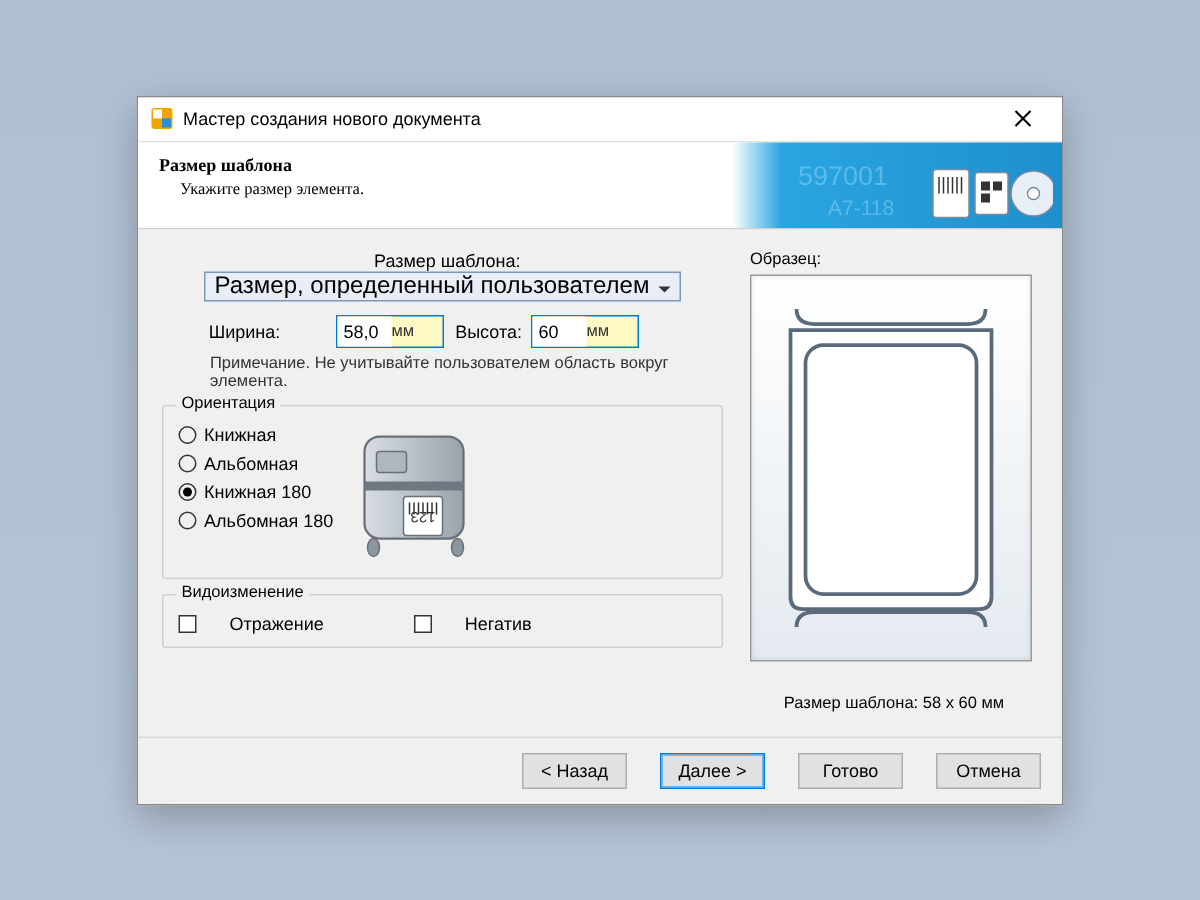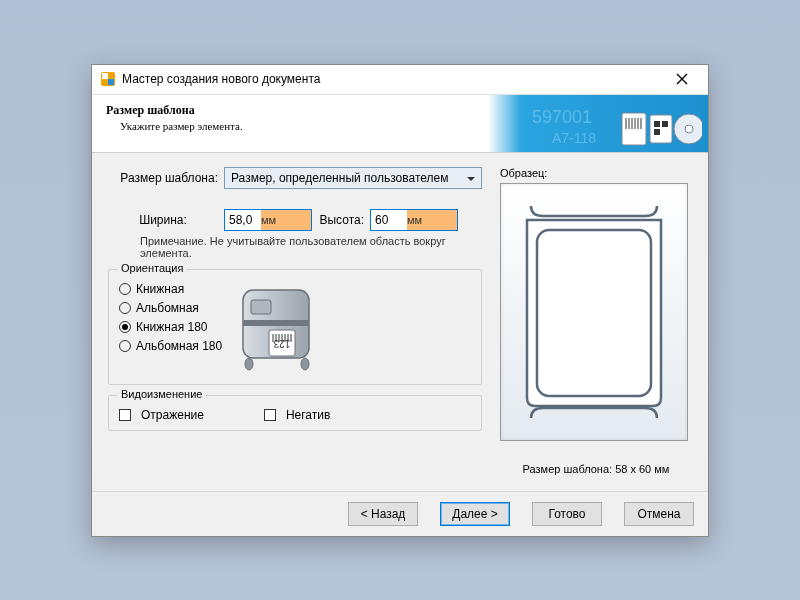--- a/index.html
+++ b/index.html
@@ -51,56 +51,56 @@
 .banner-right svg { position: absolute; right: 6px; top: 6px; }
 .body {
   background: #f0f0f0;
   padding: 14px 16px 12px 16px;
   min-height: 338px;
   display: flex;
   gap: 18px;
 }
 .col-left { flex: 1; }
 .col-right { width: 192px; }
-.row { display: flex; align-items: center; margin-bottom: 20px; }
+.row { display: flex; align-items: center; margin-bottom: 9px; flex-direction: column; }
 .label-r { width: 116px; text-align: right; padding-right: 6px; }
 .select {
   flex: 1; height: 22px;
   background: #e8eef5;
   border: 1px solid #7a9ab8;
   padding: 0 20px 0 6px;
-  font-size: 12px;
+  font-size: 16px;
   position: relative;
   display: flex; align-items: center;
 }
 .select::after {
   content: ""; position: absolute; right: 6px; top: 9px;
   border: 4px solid transparent; border-top-color: #333;
 }
 .dim-row { display: flex; align-items: center; margin-bottom: 4px; margin-left: 0; }
 .dim-row .lab { width: 116px; text-align: center; padding-right: 6px; }
 .dim-input {
   display: flex; align-items: center;
   border: 1px solid #0078d7;
-  height: 22px; background: #fdba74; width: 88px;
+  height: 22px; background: #fef9c3; width: 72px;
 }
 .dim-input input { border: none; width: 36px; height: 20px; padding: 0 4px; font-size: 12px; outline: none; }
 .dim-input .unit { font-size: 11px; color: #333; padding-right: 4px; }
 .dim-row .lab2 { width: 58px; text-align: right; padding-right: 6px; }
 .note { font-size: 11px; color: #333; margin: 4px 0 10px 32px; width: 310px; }
 .fieldset { border: 1px solid #cfcfcf; border-radius: 2px; padding: 10px 10px 8px 10px; margin-bottom: 10px; position: relative; }
 .fieldset .legend { position: absolute; top: -8px; left: 8px; background: #f0f0f0; padding: 0 4px; font-size: 11px; }
 .orient-body { display: flex; }
 .radios { display: flex; flex-direction: column; gap: 5px; padding-top: 2px; }
 .radio-item { display: flex; align-items: center; gap: 5px; cursor: pointer; }
 .radio-item .circ { width: 12px; height: 12px; border: 1px solid #333; border-radius: 50%; display: flex; align-items: center; justify-content: center; }
 .radio-item.sel .circ::after { content: ""; width: 6px; height: 6px; background: #000; border-radius: 50%; }
 .printer-box { width: 110px; height: 96px; display: flex; align-items: center; justify-content: center; }
 .checks { display: flex; gap: 60px; padding-top: 2px; }
-.check-item { display: flex; align-items: center; gap: 10px; cursor: pointer; }
+.check-item { display: flex; align-items: center; gap: 22px; cursor: pointer; }
 .check-item .box { width: 12px; height: 12px; border: 1px solid #333; background: #fff; }
 .col-right .sample-label { font-size: 11px; margin-bottom: 4px; }
 .preview {
   width: 188px; height: 258px;
   border: 1px solid #999;
   background: linear-gradient(180deg, #fff 0%, #e4eaf0 100%);
   display: flex; align-items: center; justify-content: center;
   box-shadow: inset 0 0 4px rgba(0,0,0,0.1);
 }
 .preview svg { display: block; }

